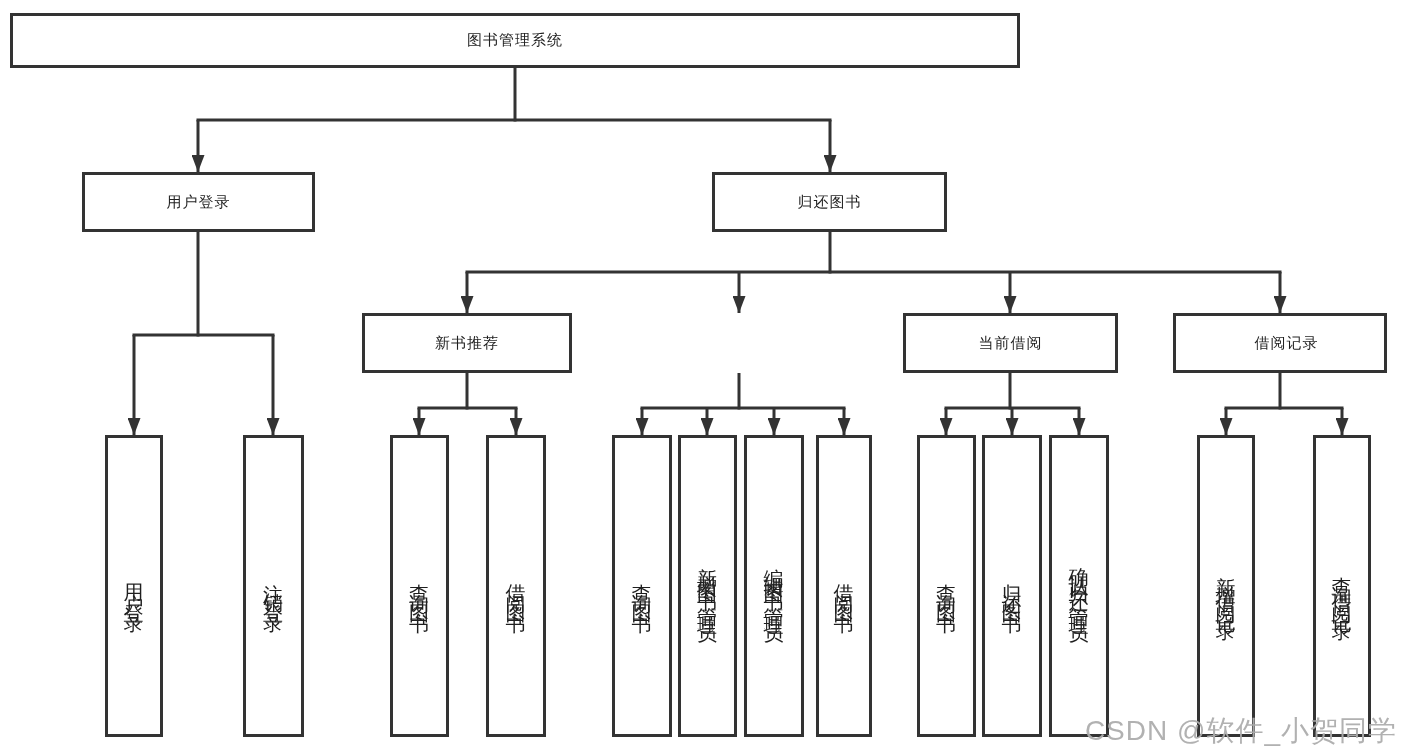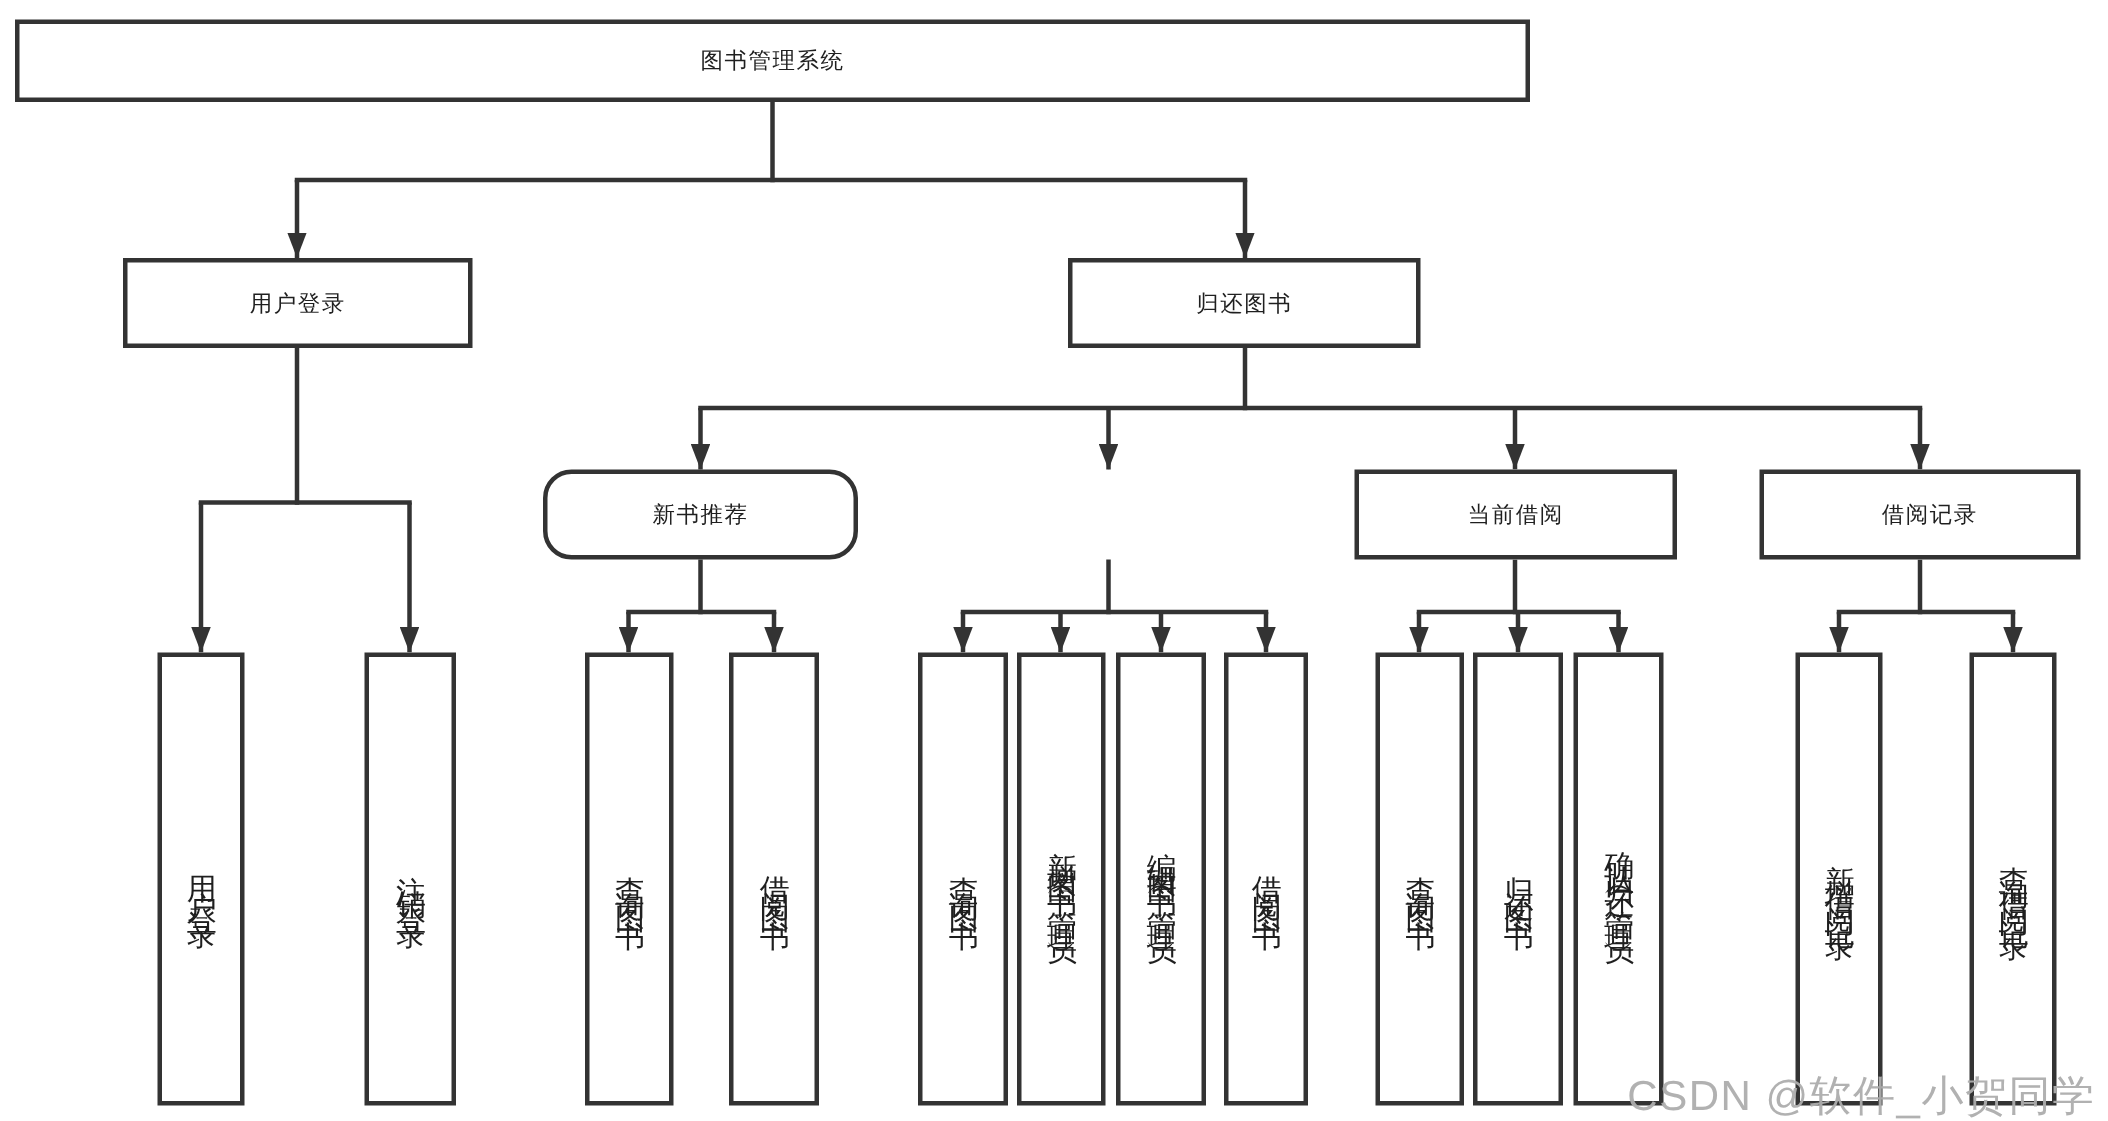--- a/index.html
+++ b/index.html
@@ -25,21 +25,21 @@
     writing-mode:vertical-rl;
     font-size:20px;
     letter-spacing:10px;
     line-height:1;
     padding-top:4px;
   }
   
   #b-root  {left:10px;  top:13px;  width:1010px; height:55px;}
   #b-login {left:82px;  top:172px; width:233px;  height:60px;}
   #b-mgmt  {left:712px; top:172px; width:235px;  height:60px;}
-  #b-new   {left:362px; top:313px; width:210px;  height:60px;border-radius:19px;}
+  #b-new   {left:362px; top:313px; width:210px;  height:60px;}
   #b-borrow{left:634px; top:313px; width:211px;  height:60px;}
   #b-cur   {left:903px; top:313px; width:215px;  height:60px;}
   #b-hist  {left:1173px;top:313px; width:214px;  height:60px;padding-left:13px;}
   
   .leaf{top:435px;height:302px;}
   #l-a1{left:105px; width:58px;}
   #l-a2{left:243px; width:61px;}
   #l-b1{left:390px; width:59px;}
   #l-b2{left:486px; width:60px;}
   #l-c1{left:612px; width:60px;}

